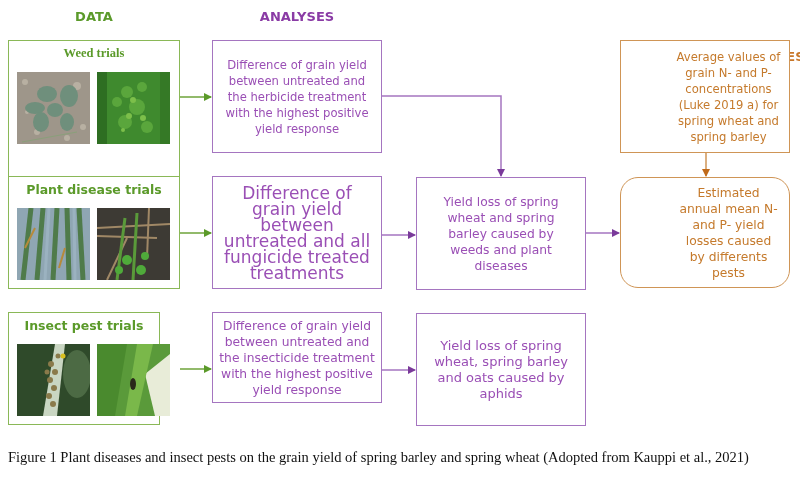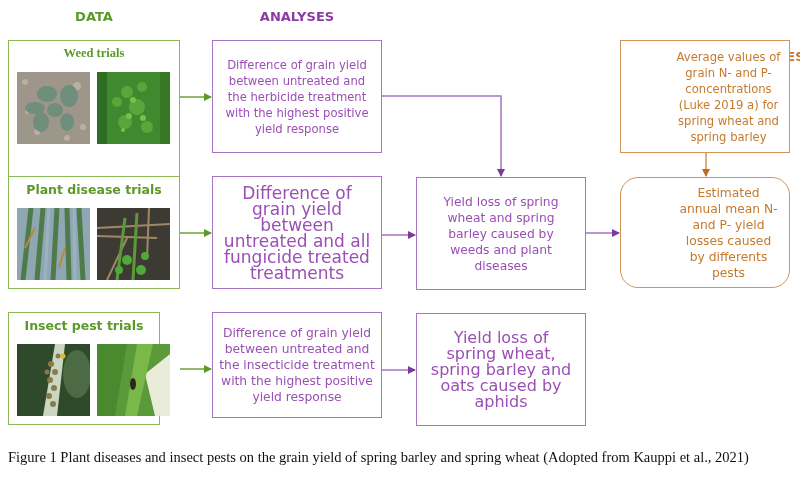--- a/index.html
+++ b/index.html
@@ -182,29 +182,29 @@
     </svg>
   </div>
 </div>
 
 <div class="box p" style="left:212px;top:40px;width:170px;height:113px;">
   <div class="txt p">Difference of grain yield between untreated and the herbicide treatment with the highest positive yield response</div>
 </div>
 <div class="box p" style="left:212px;top:176px;width:170px;height:113px;">
   <div class="txt p" style="font-size:17px;">Difference of grain yield between untreated and all fungicide treated treatments</div>
 </div>
-<div class="box p" style="left:212px;top:312px;width:170px;height:106px;">
+<div class="box p" style="left:212px;top:312px;width:170px;height:91px;">
   <div class="txt p" style="font-size:12.3px;">Difference of grain yield between untreated and the insecticide treatment with the highest positive yield response</div>
 </div>
 
 <div class="box p" style="left:416px;top:177px;width:170px;height:113px;">
   <div class="txt p" style="font-size:12.3px;padding:0 10px;">Yield loss of spring wheat and spring barley caused by weeds and plant diseases</div>
 </div>
 <div class="box p" style="left:416px;top:313px;width:170px;height:113px;">
-  <div class="txt p" style="font-size:16px;padding:0 10px;">Yield loss of spring wheat, spring barley and oats caused by aphids</div>
+  <div class="txt p" style="font-size:13px;padding:0 10px;">Yield loss of spring wheat, spring barley and oats caused by aphids</div>
 </div>
 
 <div class="box o" style="left:620px;top:40px;width:170px;height:113px;">
   <div class="txt o">Average values of grain N- and P-concentrations (Luke 2019 a) for spring wheat and spring barley</div>
 </div>
 <div class="box o round" style="left:620px;top:177px;width:170px;height:111px;padding-left:48px;">
   <div class="txt o" style="font-size:12.3px;padding:0 10px;">Estimated annual mean N- and P- yield losses caused by differents pests</div>
 </div>
 
 <div class="caption">Figure 1 Plant diseases and insect pests on the grain yield of spring barley and spring wheat (Adopted from Kauppi et al., 2021)</div>

